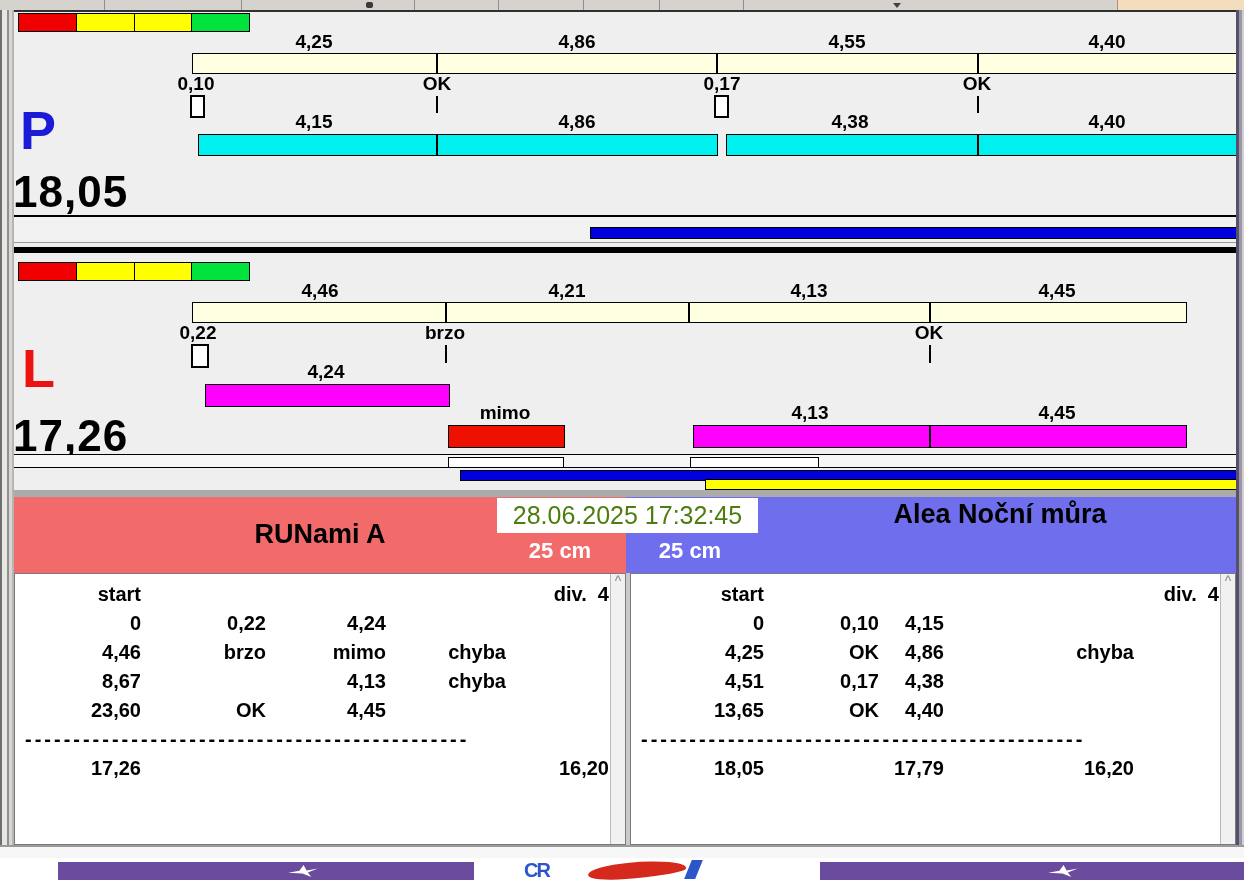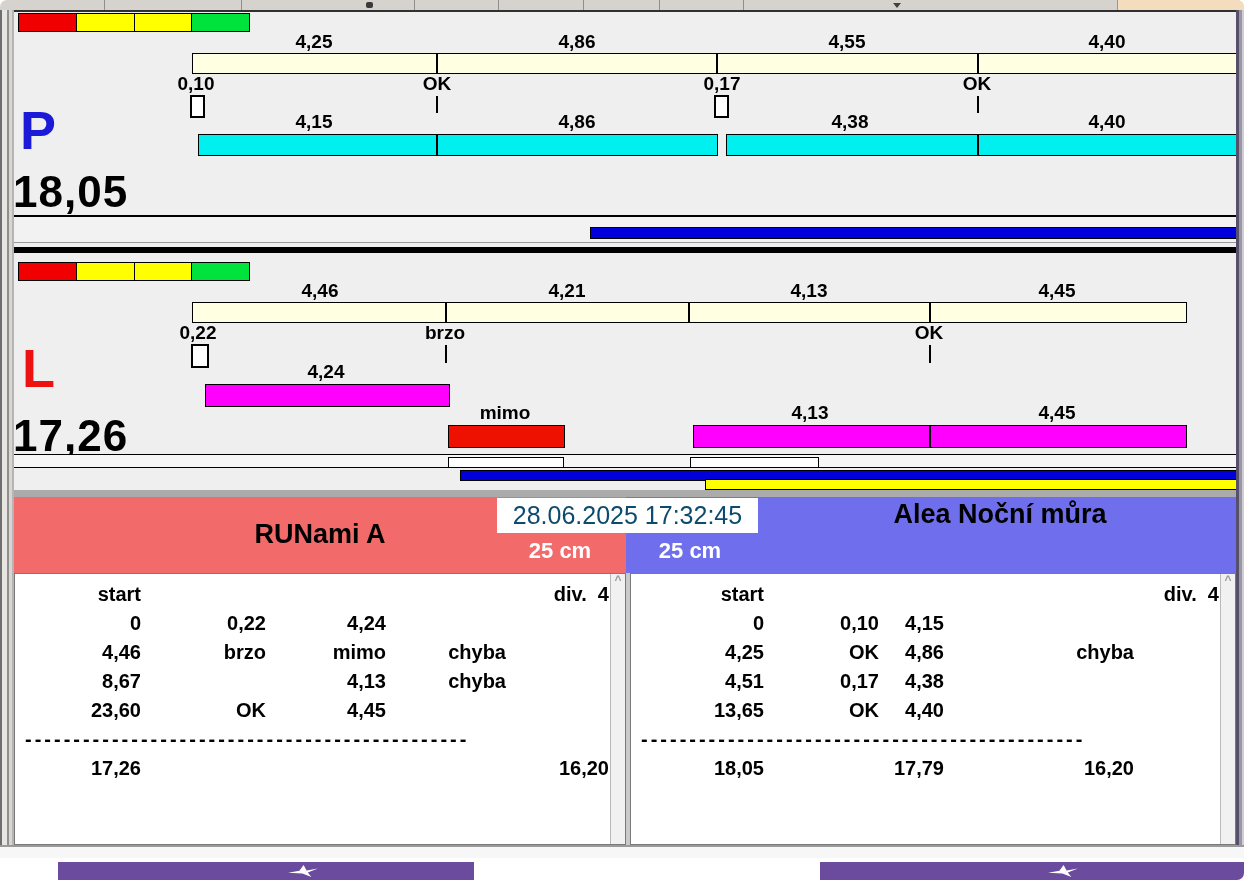--- a/index.html
+++ b/index.html
@@ -1,17 +1,17 @@
 <!DOCTYPE html>
 <html><head>
 <meta charset="utf-8">
 <style>
   html,body{margin:0;padding:0;background:#fff;}
   .screen{position:relative;width:1244px;height:880px;overflow:hidden;
-          font-family:"Liberation Sans",sans-serif;background:#fff;border-radius:7px;}
+          font-family:"Liberation Sans",sans-serif;background:#fff;}
   .abs{position:absolute;box-sizing:border-box;}
 
   
   .topstrip{left:0;top:0;width:1244px;height:12px;background:#D6D3CE;border-bottom:2px solid #303030;}
   .topdiv{position:absolute;top:0;width:1px;height:10px;background:#8f8f8f;}
   .tanblock{position:absolute;left:1117px;top:0;width:127px;height:10px;background:#F4DDBC;border-left:1px solid #b09468;}
   .caret{position:absolute;left:893px;top:3px;width:0;height:0;border-left:4px solid transparent;border-right:4px solid transparent;border-top:5px solid #404040;}
   .squig{position:absolute;left:366px;top:2px;width:7px;height:6px;background:#3a3a3a;border-radius:2px;}
 
   .body-bg{left:0;top:12px;width:1244px;height:833px;background:#EFEFEF;}
@@ -52,21 +52,21 @@
   .lstrip{left:14px;top:454px;width:1224px;height:14px;background:#F6F6F6;border:1px solid #000;border-left:none;border-right:none;}
   .grayband{left:14px;top:490px;width:1224px;height:7px;background:#ABABAB;}
 
   
   .hdr{top:497px;height:76px;}
   .hdr-red{left:14px;width:612px;background:#F26A6A;}
   .hdr-blue{left:626px;width:610px;background:#6F6FEE;}
   .tname{position:absolute;font-size:27px;font-weight:bold;color:#000;text-align:center;white-space:nowrap;}
   .tmembers{position:absolute;font-size:21px;font-weight:bold;color:#fff;text-align:center;white-space:nowrap;}
   .theight{position:absolute;font-size:22px;font-weight:bold;color:#fff;text-align:center;}
-  .dtbox{left:497px;top:498px;width:261px;height:35px;background:#fff;color:#0c4a6e;
+  .dtbox{left:497px;top:498px;width:261px;height:35px;background:#fff;color:#4d7c0f;
          font-size:25px;text-align:center;line-height:35px;white-space:nowrap;}
 
   
   .tbl{top:573px;height:272px;background:#fff;border:1px solid #7a7a7a;overflow:hidden;}
   .tbl-left{left:14px;width:612px;}
   .tbl-right{left:630px;width:606px;}
   .midgap{left:626px;top:573px;width:4px;height:272px;background:#c9c9c9;}
   .rows{position:absolute;left:10px;top:6px;right:16px;}
   .trow{display:grid;height:29px;align-items:center;text-align:right;}
   .cols-left{grid-template-columns:116px 125px 120px 120px auto;}
@@ -328,14 +328,19 @@
   <div class="abs bottomedge"></div>
 
   <div class="abs footer">
     <div class="pbar" style="left:58px;width:416px">
       <div class="bird" style="left:230px;top:3px"></div>
     </div>
     <div class="pbar" style="left:820px;width:424px">
       <div class="bird" style="left:228px;top:3px"></div>
     </div>
   </div>
+  <div class="crlogo">
+    <span class="crtext">CR</span>
+    <div class="crred"></div>
+    <div class="crslash"></div>
+  </div>
 
 </div>
 
 </body></html>

